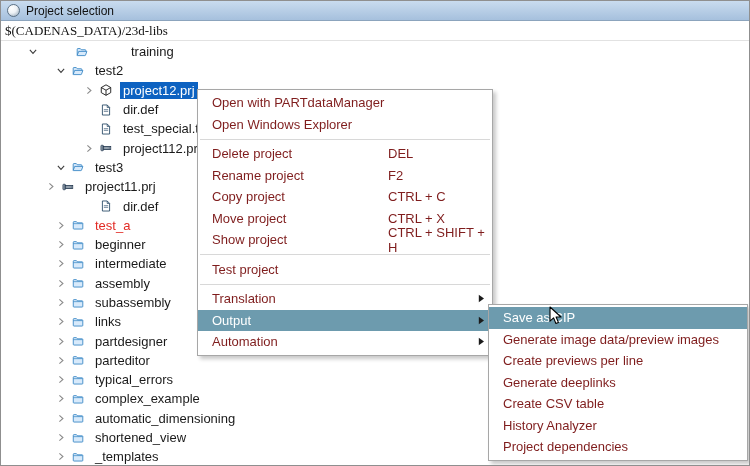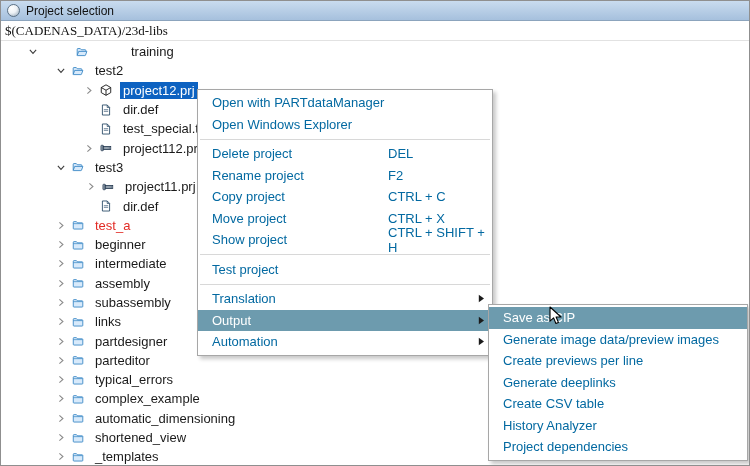--- a/index.html
+++ b/index.html
@@ -45,21 +45,21 @@
 
   
   .menu {
     position: absolute; background: #fff; border: 1px solid #a7a7a7;
     box-shadow: 3px 3px 4px rgba(0,0,0,0.22); padding: 2px 0; z-index: 10;
   }
   .context-menu { left: 196px; top: 88px; width: 296px; }
   .submenu { left: 487px; top: 303px; width: 260px; z-index: 11; }
   .menu-item {
     height: 21.5px; display: flex; align-items: center; position: relative;
-    padding: 0 10px 0 14px; font-size: 13px; color: #0369a1;
+    padding: 0 10px 0 14px; font-size: 13px; color: #7f1d1d;
   }
   .menu-item .shortcut { position: absolute; left: 190px; font-size: 13px; }
   .menu-item .arrow { position: absolute; right: 7px; width: 7px; height: 9px; color: #1b1b1b; }
   .menu-item.highlighted { background: var(--menu_highlight); color: #fff; text-align: right; }
   .menu-sep { height: 1px; background: #d8d8d8; margin: 3.5px 2px; }
 
   
   .cursor { position: absolute; left: 548px; top: 305px; width: 13px; height: 19px; z-index: 20; pointer-events: none; }
 
   .hidden-defs { position: absolute; width: 0; height: 0; overflow: hidden; }
@@ -192,21 +192,21 @@
             <use href="#icon-chevron-expanded"></use>
           </svg>
         </span>
         <span class="tw tree-icon">
           <svg class="tree-icon">
             <use href="#icon-folder-open"></use>
           </svg>
         </span>
         <span class="tree-label">test3</span>
       </div>
-      <div class="tree-row" style="padding-left: 84px;">
+      <div class="tree-row" style="padding-left: 44px;">
         <span class="tw chev">
           <svg class="chev">
             <use href="#icon-chevron-collapsed"></use>
           </svg>
         </span>
         <span class="tw tree-icon">
           <svg class="tree-icon">
             <use href="#icon-bolt"></use>
           </svg>
         </span>

